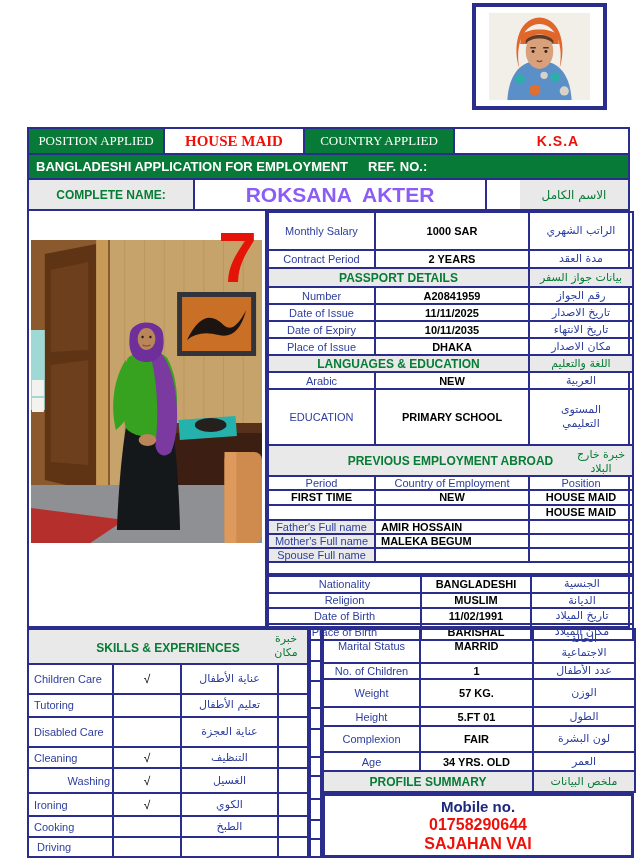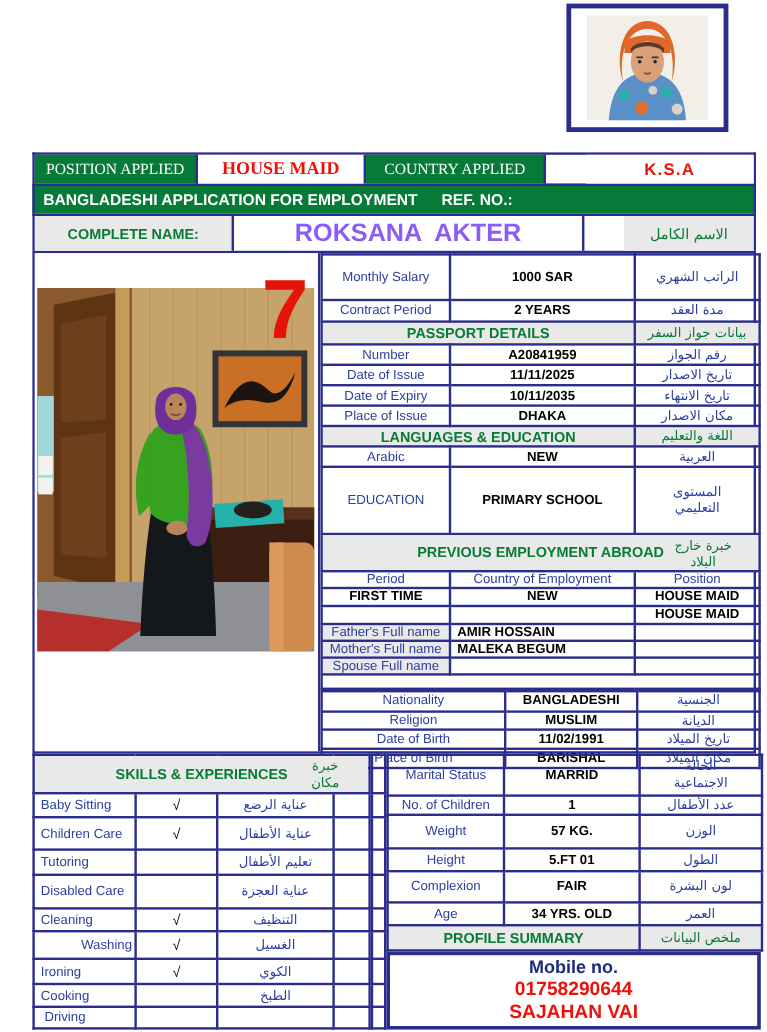--- a/index.html
+++ b/index.html
@@ -47,21 +47,21 @@
   td{border:2px solid var(--navy);padding:0 2px;overflow:hidden;}
   .ftable{width:365px;}
   .lbl{color:var(--lblue);font-size:11px;text-align:center;}
   .val{color:#000;font-weight:bold;font-size:11px;text-align:center;}
   .val-left{text-align:left;padding-left:5px;}
   .arcell{font-family:"DejaVu Sans",sans-serif;direction:rtl;color:var(--lblue);font-size:11px;text-align:center;line-height:1.25;}
   .sec td{background:var(--gray);}
   .sec-title{color:var(--greentext);font-weight:bold;font-size:12px;text-align:center;}
   .sec-ar{color:var(--greentext);font-family:"DejaVu Sans",sans-serif;direction:rtl;font-size:11px;text-align:center;line-height:1.2;}
   .sec-combined{position:relative;background:var(--gray);text-align:center;}
-  .sec-combined .hdr-ar{position:absolute;right:15px;top:2px;width:62px;color:var(--greentext);font-family:"DejaVu Sans",sans-serif;font-size:11px;line-height:1.3;}
+  .sec-combined .hdr-ar{position:absolute;right:0;top:2px;width:62px;color:var(--greentext);font-family:"DejaVu Sans",sans-serif;font-size:11px;line-height:1.3;}
   .colhdr{color:var(--lblue);font-size:11px;text-align:center;font-weight:normal;}
 
   
   .bottom{display:flex;}
   .skills-table{width:280px;}
   .striptable{width:11px;}
   .striptable td{padding:0;}
   .rbwrap{width:312px;}
   .rtable{width:312px;}
   .check{color:#000;font-size:12px;text-align:center;}
@@ -303,26 +303,20 @@
             <col style="width:97px">
             <col style="width:30px">
           </colgroup>
         <tbody>
             <tr class="h32">
           <td colspan="4" class="sec-combined">
             <span class="sec-title">SKILLS &amp; EXPERIENCES</span>
             <span class="hdr-ar" style="width:42px">خبرة مكان</span>
           </td>
         </tr>
-        <tr class="h20">
-          <td class="lbl" style="text-align:left;padding-left:5px">Baby Sitting</td>
-          <td class="check">√</td>
-          <td class="arcell">عناية الرضع</td>
-          <td></td>
-        </tr>
         <tr class="h27">
           <td class="lbl" style="text-align:left;padding-left:5px">Children Care</td>
           <td class="check">√</td>
           <td class="arcell">عناية الأطفال</td>
           <td></td>
         </tr>
         <tr class="h21">
           <td class="lbl" style="text-align:left;padding-left:5px">Tutoring</td>
           <td class="check"></td>
           <td class="arcell">تعليم الأطفال</td>

